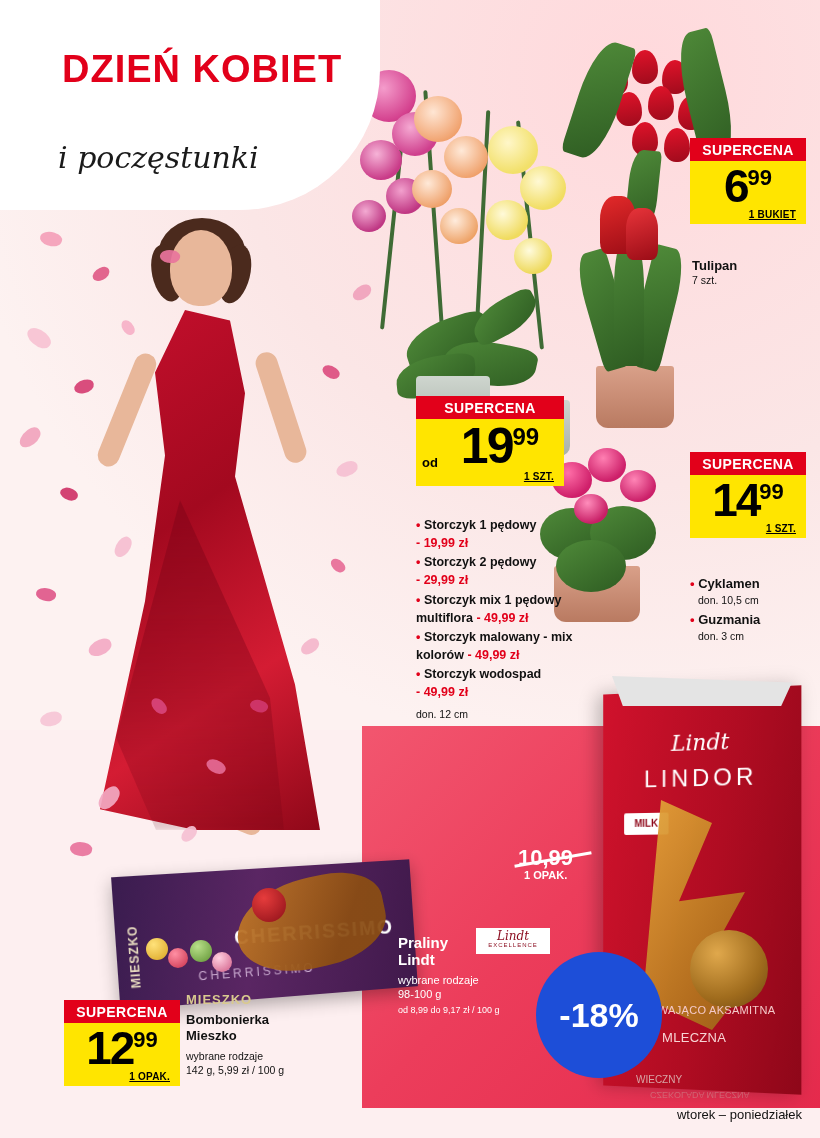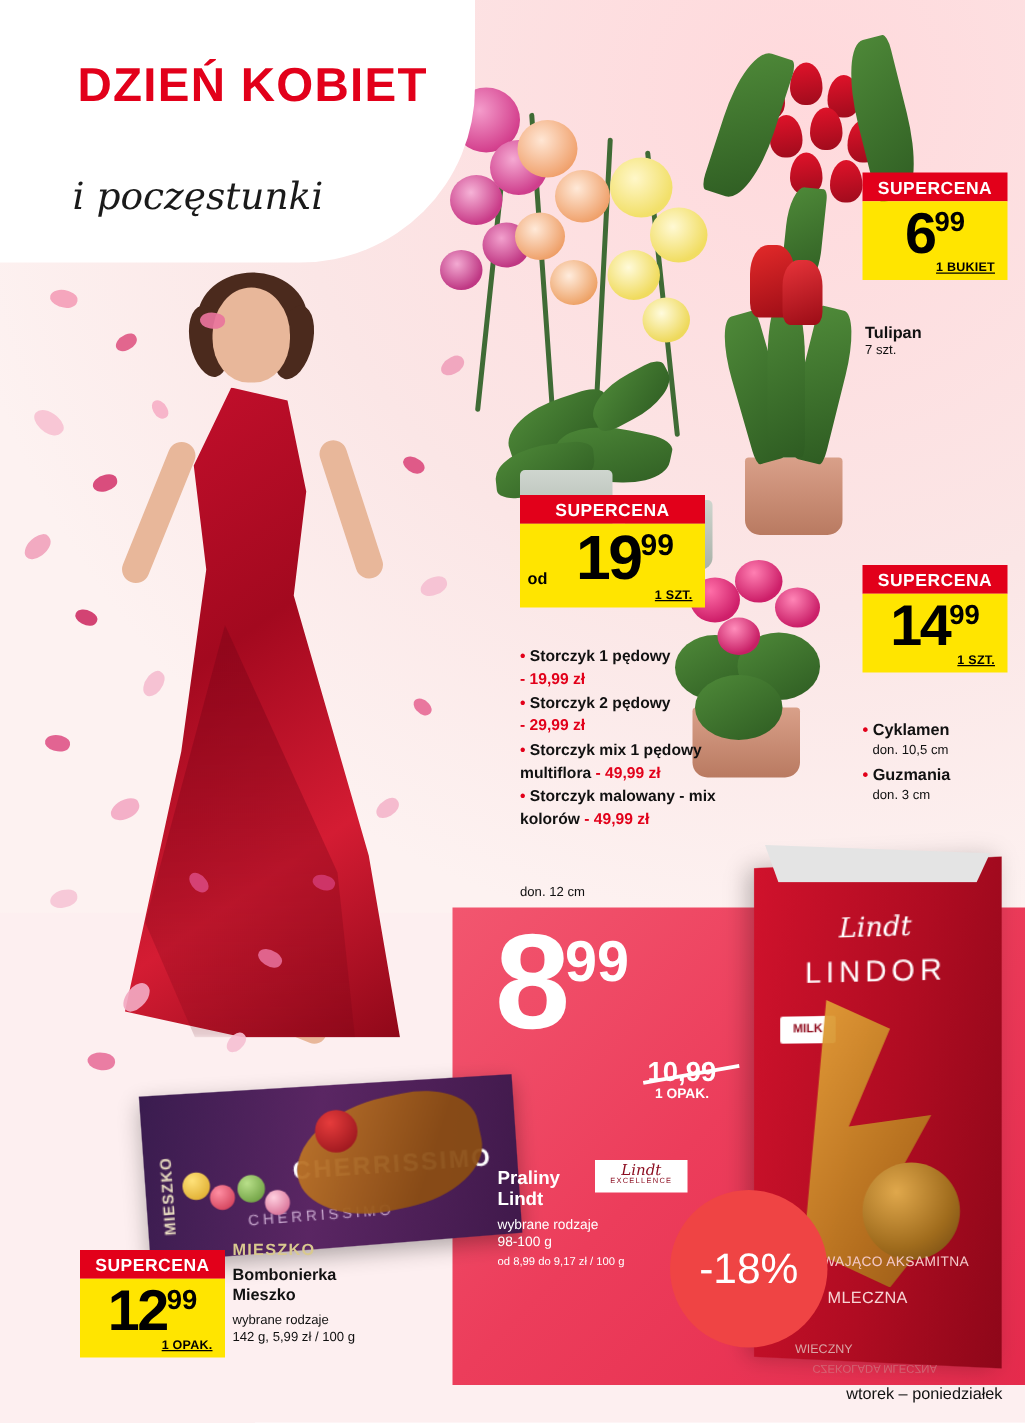--- a/index.html
+++ b/index.html
@@ -370,24 +370,24 @@
     padding-top: 2px;
   }
   .lindt-logo .l1 { font-family: "DejaVu Serif", serif; font-size: 12px; font-style: italic; color: #8a0a1d; display:block; }
   .lindt-logo .l2 { font-size: 6px; letter-spacing: 1px; color: #8a0a1d; display:block; }
 
   .discount-badge {
     position: absolute;
     left: 536px; top: 952px;
     width: 126px; height: 126px;
     border-radius: 50%;
-    background: #ef4444;
+    background: #1d4ed8;
     color: #ffffff;
     font-size: 34px;
-    font-weight: normal;
+    font-weight: bold;
     display: flex;
     align-items: center;
     justify-content: center;
     z-index: 11;
   }
 
   
   .lindt-box {
     position: absolute;
     left: 600px; top: 690px;
@@ -686,20 +686,21 @@
       <div class="price-unit">1 SZT.</div>
     </div>
   </div>
 
   <div class="bullet-list">
     <ul>
       <li><span class="dot">•</span> <span>Storczyk 1 pędowy</span><br><span class="red">- 19,99 zł</span></li>
       <li><span class="dot">•</span> <span>Storczyk 2 pędowy</span><br><span class="red">- 29,99 zł</span></li>
       <li><span class="dot">•</span> <span>Storczyk mix 1 pędowy multiflora</span> <span class="red">- 49,99 zł</span></li>
       <li><span class="dot">•</span> <span>Storczyk malowany - mix kolorów</span> <span class="red">- 49,99 zł</span></li>
+      <li><span class="dot">•</span> <span>Storczyk wodospad</span><br><span class="red">- 49,99 zł</span></li>
     </ul>
   </div>
   <div class="bullet-note">don. 12 cm</div>
 
   <div class="supercena" style="left:690px; top:452px;">
     <div class="banner">SUPERCENA</div>
     <div class="yellow">
       <span class="price-main">14</span><span class="price-cents">99</span>
       <div class="price-unit">1 SZT.</div>
     </div>
@@ -721,23 +722,20 @@
     <div class="milk">MILK</div>
   </div>
   <div class="lindt-box-top"></div>
   <div class="lindt-swirl"></div>
   <div class="truffle"></div>
   <div class="lindt-foot1">ROZPŁYWAJĄCO AKSAMITNA</div>
   <div class="lindt-foot2">MLECZNA</div>
   <div class="lindt-foot3">WIECZNY</div>
   <div class="lindt-foot4">CZEKOLADA MLECZNA</div>
 
-  <div class="lindt-price">
-    <span class="big">8</span><span class="cents">99</span>
-  </div>
   <div class="lindt-old">10,99</div>
   <div class="lindt-unit">1 OPAK.</div>
 
   <div class="lindt-name">
     <span>Praliny</span><br><span>Lindt</span>
   </div>
   <div class="lindt-logo">
     <span class="l1">Lindt</span>
     <span class="l2">EXCELLENCE</span>
   </div>

